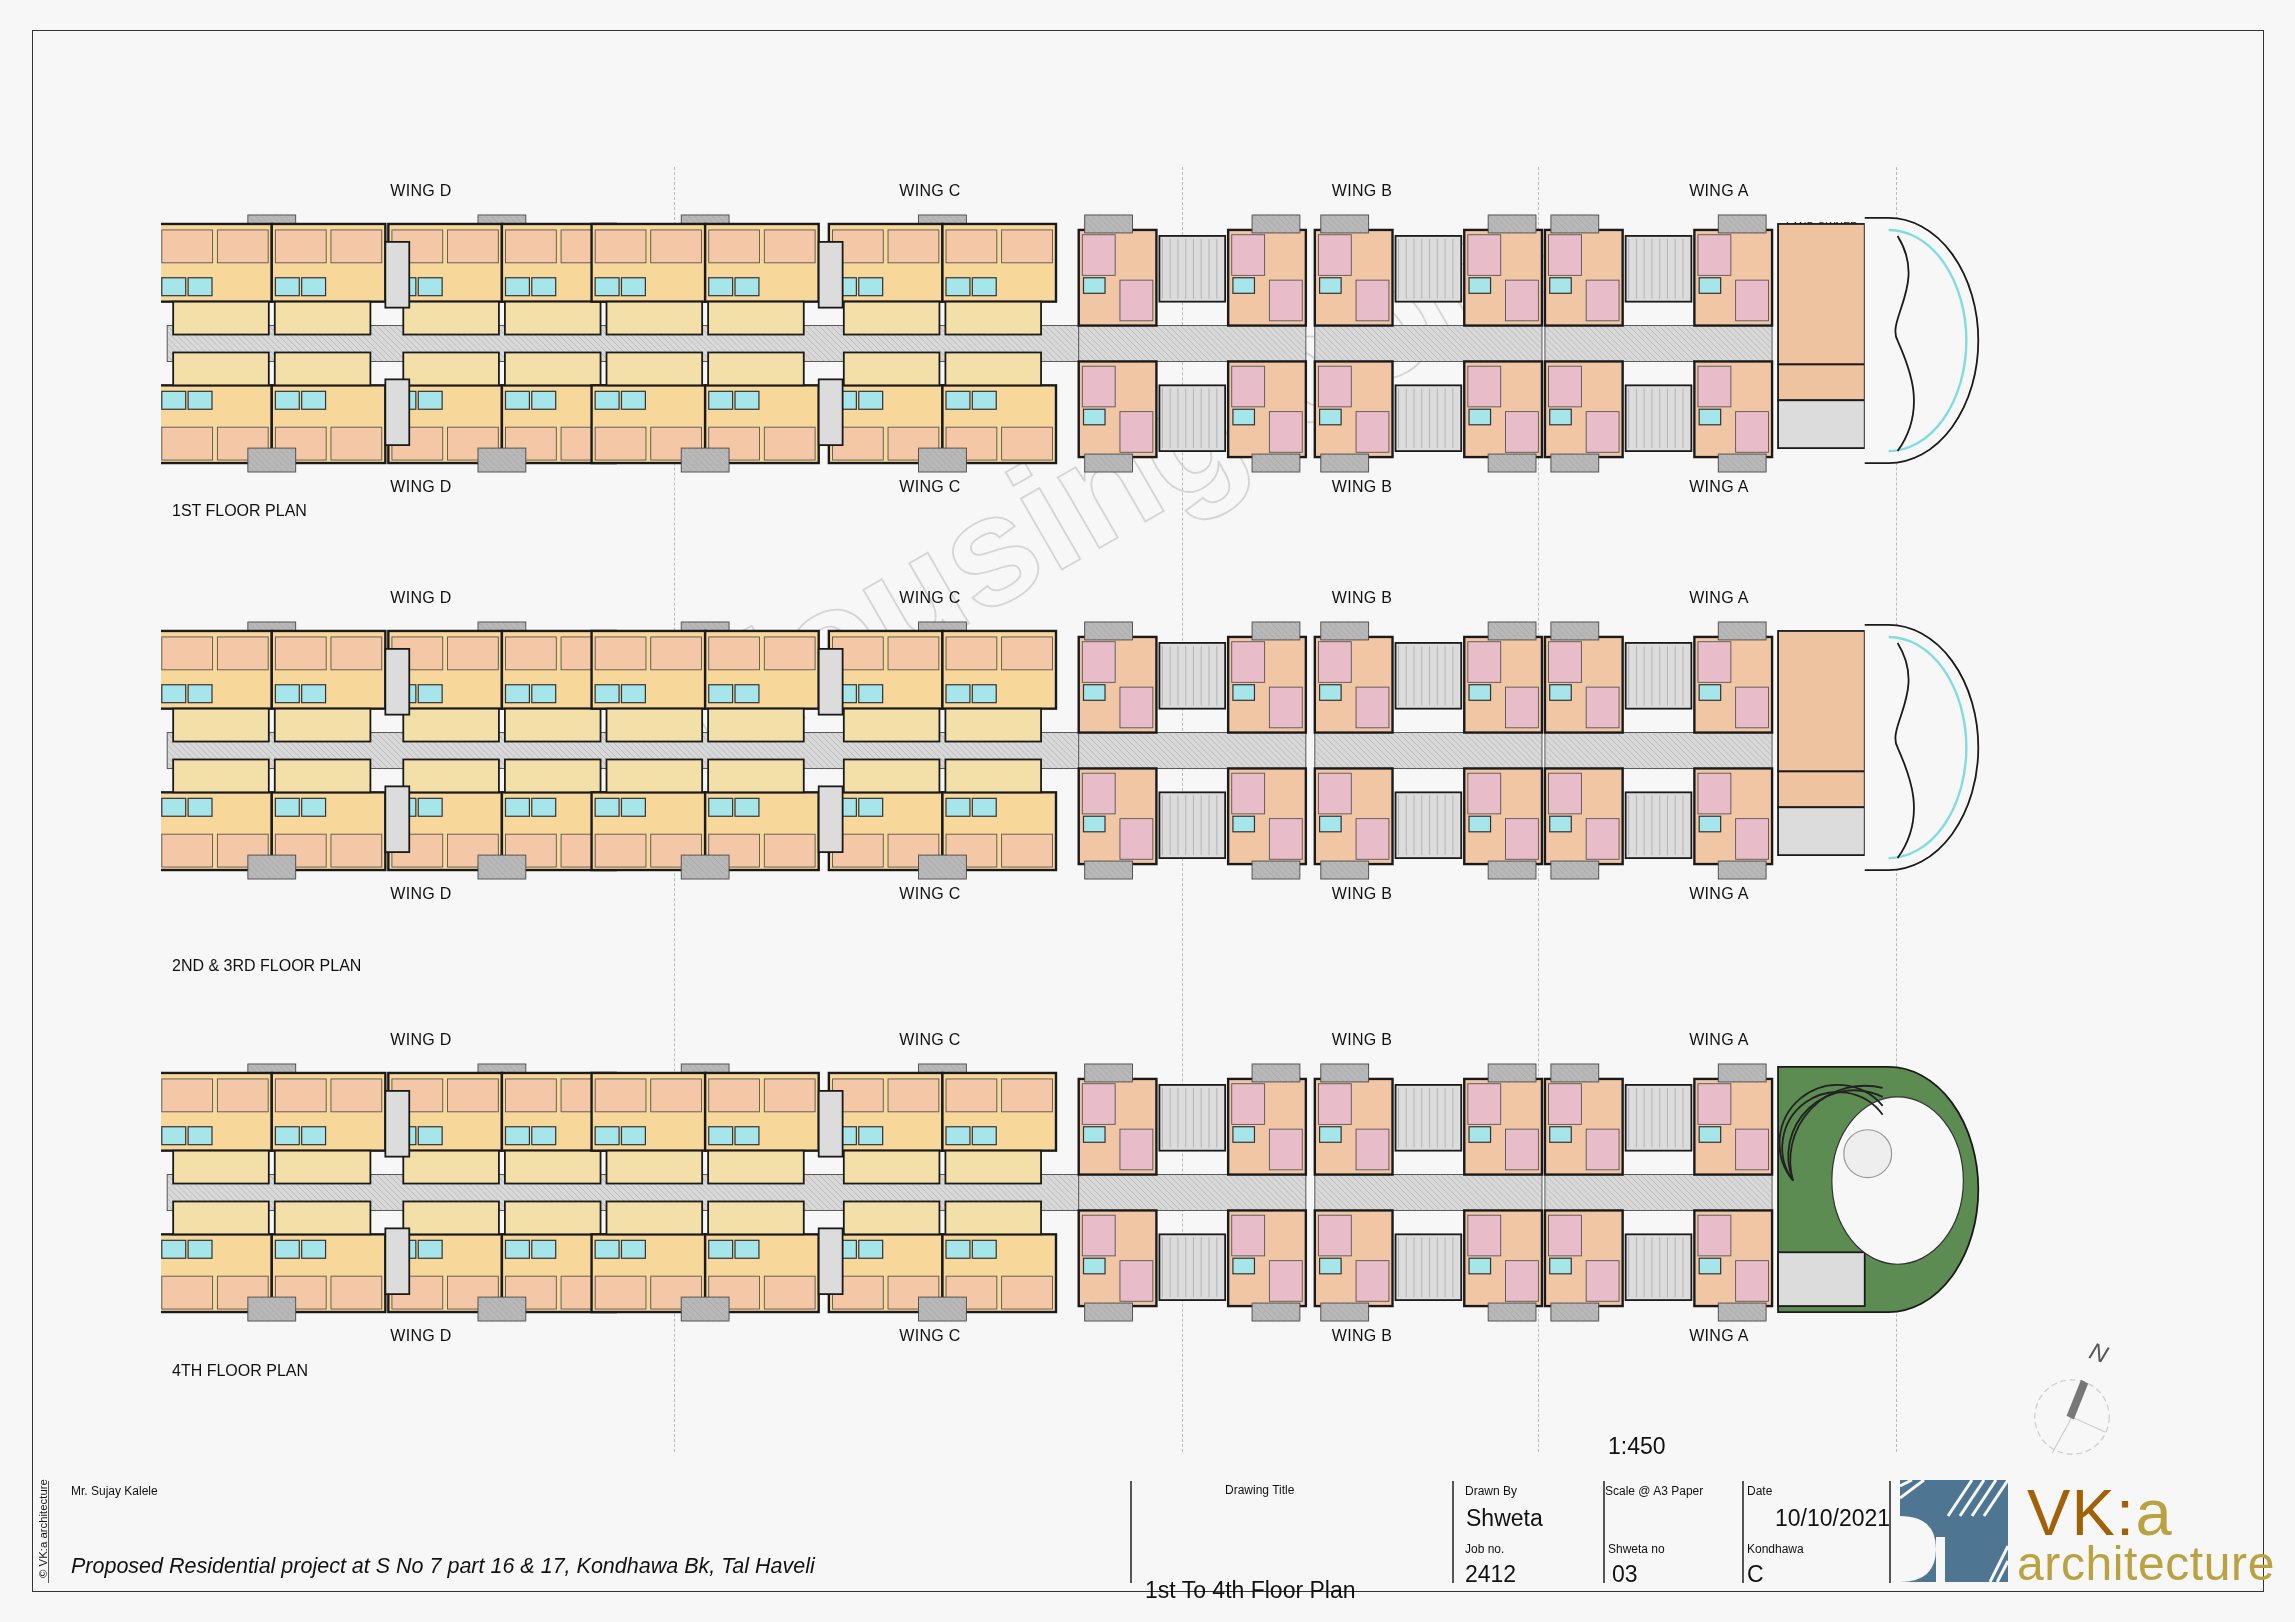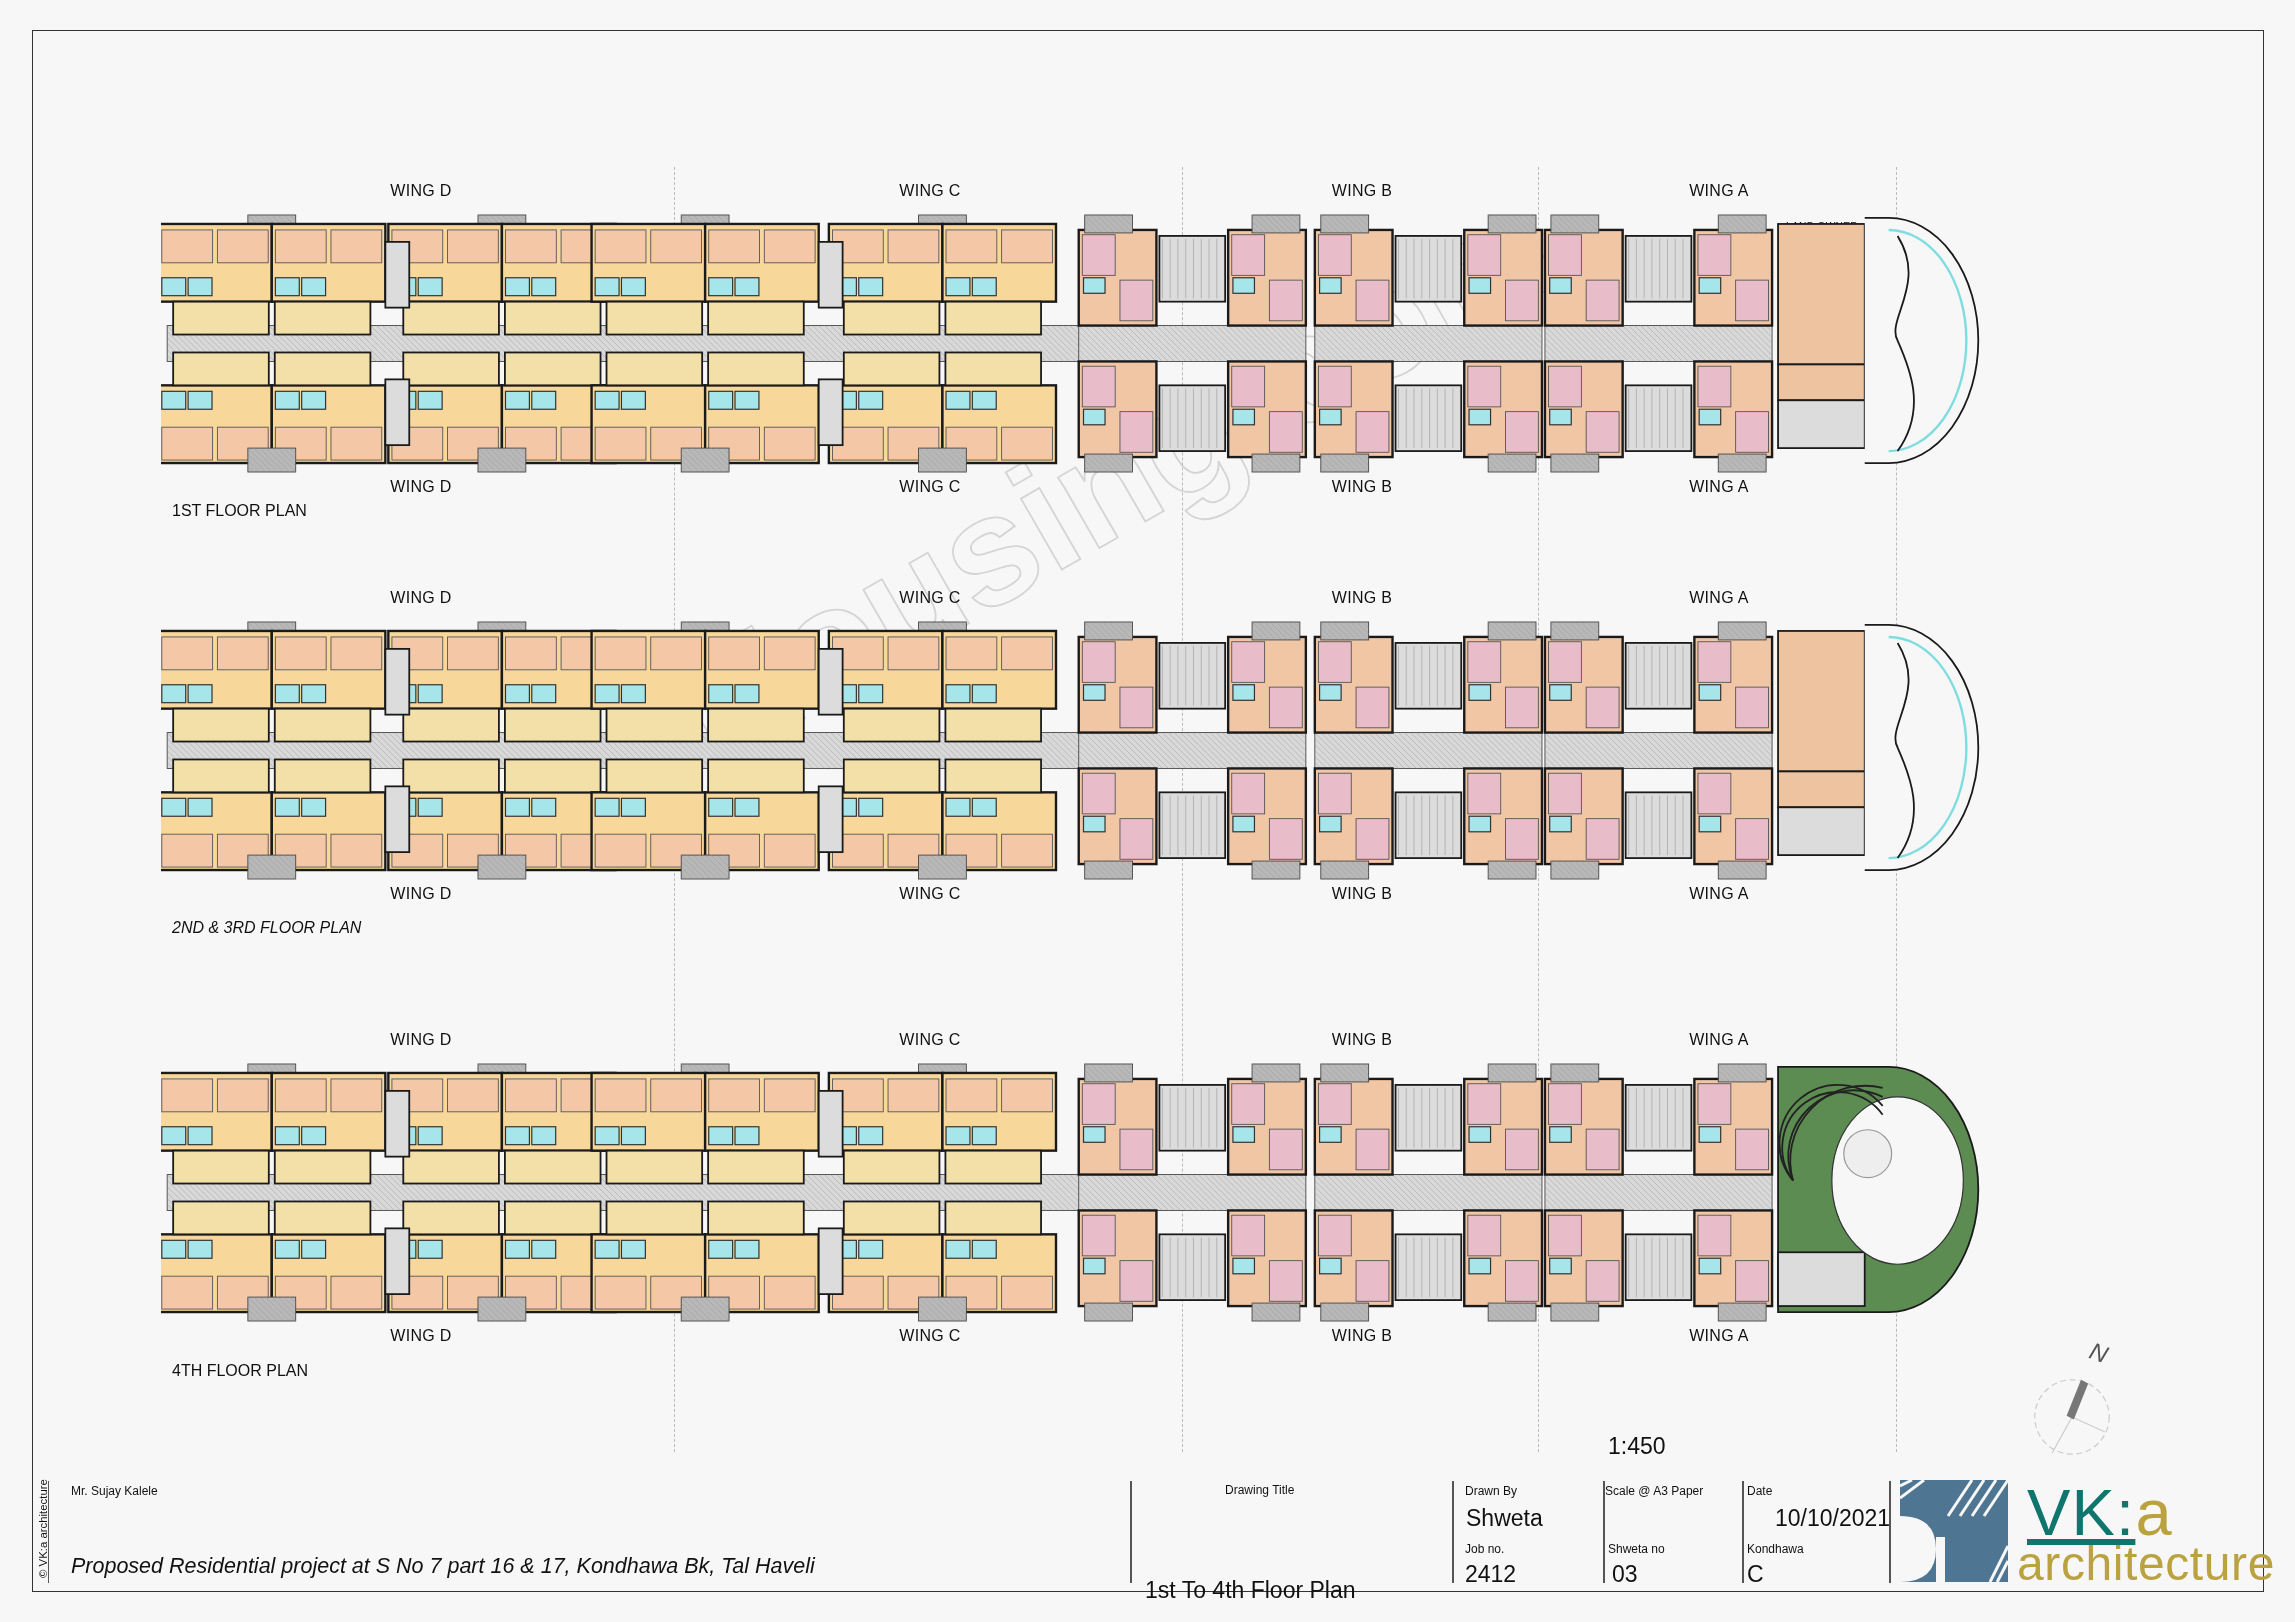--- a/index.html
+++ b/index.html
@@ -1557,21 +1557,21 @@
         <rect x="2705" y="315" width="145" height="80" fill="#dcdcdc" stroke="#1a1a1a" stroke-width="3"></rect>
         <path d="M2850 10 L2890 10 A150 205 0 0 1 2890 420 L2850 420" fill="#f7f7f7" stroke="#1a1a1a" stroke-width="3"></path>
         <path d="M2890 30 A130 185 0 0 1 2890 400" fill="none" stroke="#7fdde0" stroke-width="4"></path>
         <path d="M2905 40 C2955 120 2885 180 2905 215 C2925 260 2955 330 2905 400" fill="none" stroke="#1a1a1a" stroke-width="3"></path>
       </g>
     </svg>
   <div class="lbl" style="left:421px;top:885px;">WING D</div>
   <div class="lbl" style="left:930px;top:885px;">WING C</div>
   <div class="lbl" style="left:1362px;top:885px;">WING B</div>
   <div class="lbl" style="left:1719px;top:885px;">WING A</div>
-  <div class="plan-title" style="left:172px;top:919px;font-style:italic;">2ND &amp; 3RD FLOOR PLAN</div>
+  <div class="plan-title" style="left:172px;top:957px;">2ND &amp; 3RD FLOOR PLAN</div>
 </div>
 
 <div>
   <div class="lbl" style="left:421px;top:1031px;">WING D</div>
   <div class="lbl" style="left:930px;top:1031px;">WING C</div>
   <div class="lbl" style="left:1362px;top:1031px;">WING B</div>
   <div class="lbl" style="left:1719px;top:1031px;">WING A</div>
   <svg class="plan" style="left:161px;top:1061px;" width="1949" height="263" viewBox="0 0 3260 440">
       <g>
         <rect x="10" y="190" width="1530" height="60" fill="#d9d9d9" stroke="#444" stroke-width="1.5"></rect>
@@ -2387,17 +2387,17 @@
           <line x1="140" y1="0" x2="100" y2="60"></line>
         <line x1="160" y1="0" x2="120" y2="60"></line>
           <line x1="180" y1="0" x2="140" y2="60"></line>
         <line x1="0" y1="10" x2="20" y2="0"></line>
           <line x1="0" y1="30" x2="40" y2="0"></line>
         <line x1="180" y1="110" x2="150" y2="170"></line>
           <line x1="180" y1="135" x2="162" y2="170"></line>
       </g>
       <rect x="180" y="0" width="20" height="175" fill="#f7f7f7"></rect>
     </svg>
-    <div class="logo-vk"><span style="color:#0f766e;text-decoration:underline;">VK:</span><span>a</span></div>
+    <div class="logo-vk"><span style="color:#a16207;">VK:</span><span>a</span></div>
     <div class="logo-arch">architecture</div>
   </div>
 </div>
 
 
 </body></html>

